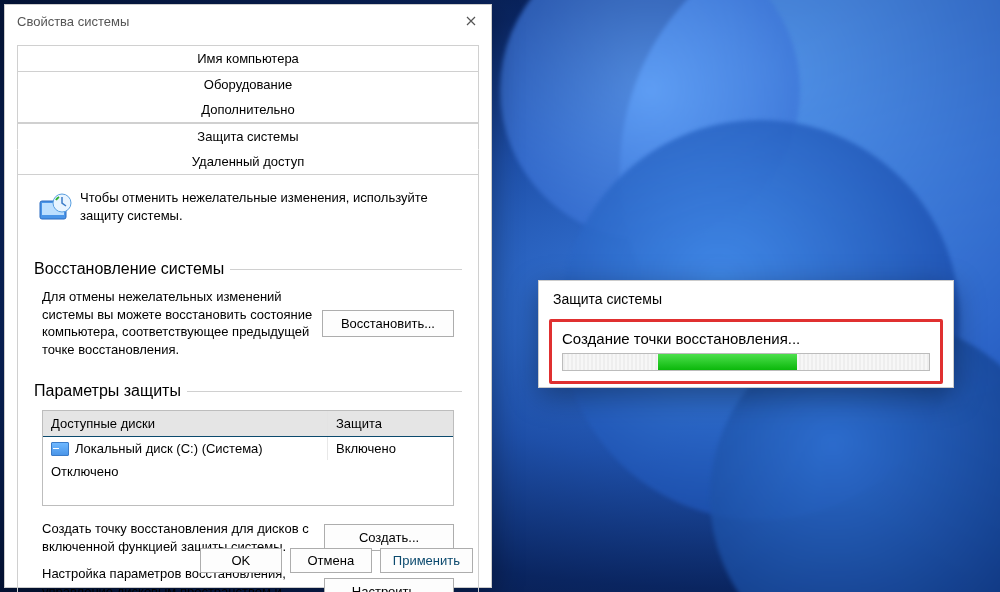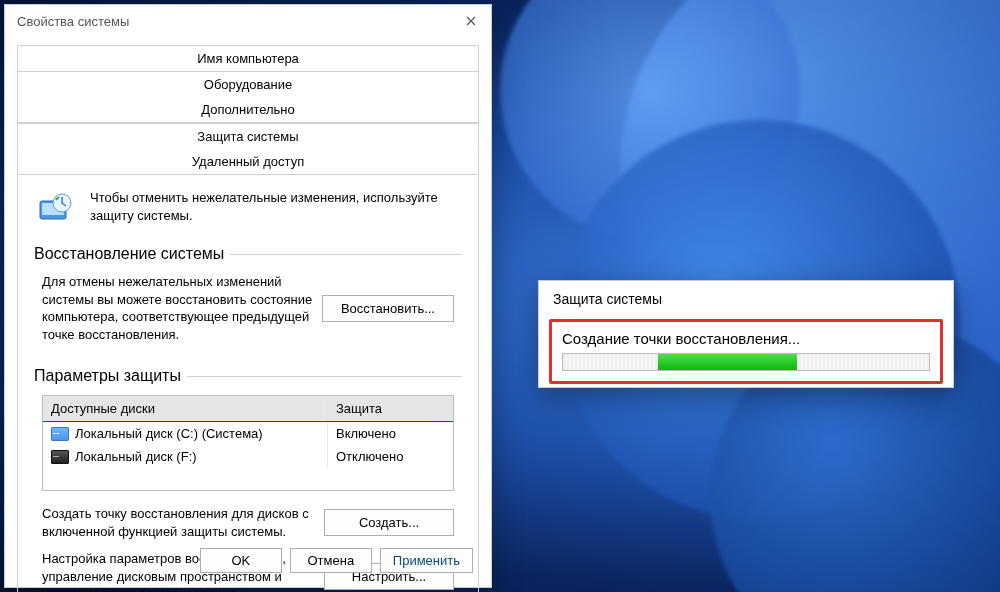--- a/index.html
+++ b/index.html
@@ -42,21 +42,21 @@
       font-size:13px;
       cursor:pointer;
       position:relative;
     }
     .tabs-row.top .tab { border-bottom:none; }
     .tabs-row.bottom .tab { border-top:none; }
     .tab.active { background:#fff; z-index:2; font-weight:400; }
     .tabs-row.bottom .tab.active { border-bottom:1px solid #fff; margin-bottom:-1px; border-top:1px solid #d0d0d0; }
     .tab-content { border:1px solid #d0d0d0; border-top:1px solid #d0d0d0; padding:14px 16px 12px 16px; margin-top:-1px; height:466px; position:relative;}
 
-    .intro { display:flex; gap:16px; margin-bottom:16px; }
+    .intro { display:flex; gap:6px; margin-bottom:31px; }
     .shield-icon { width:40px; height:40px; flex-shrink:0; }
     .intro-text { font-size:13px; line-height:1.35; }
 
     .group-label { font-size:16px; display:flex; align-items:center; gap:6px; margin-bottom:10px; }
     .group-label .line { flex:1; height:1px; background:#d0d0d0; }
 
     .restore-row { display:flex; gap:4px; align-items:center; margin-bottom:24px; padding:0 8px;}
     .restore-text { flex:1; font-size:13px; line-height:1.35; }
     .btn {
       min-width:130px;
@@ -173,24 +173,20 @@
         </div>
         <div class="disk-body">
           <div class="disk-row">
             <div class="col c1">
               <span class="drive-icon blue"></span>
               <span>Локальный диск (C:) (Система)</span>
             </div>
             <div class="col c2">Включено</div>
           </div>
           <div class="disk-row">
-            <div class="col c1">
-              <span class="drive-icon dark"></span>
-              <span>Локальный диск (F:)</span>
-            </div>
             <div class="col c2">Отключено</div>
           </div>
         </div>
       </div>
 
       <div class="config-row">
         <div class="desc">Создать точку восстановления для дисков с включенной функцией защиты системы.</div>
         <button class="btn">Создать...</button>
       </div>
       <div class="config-row">

